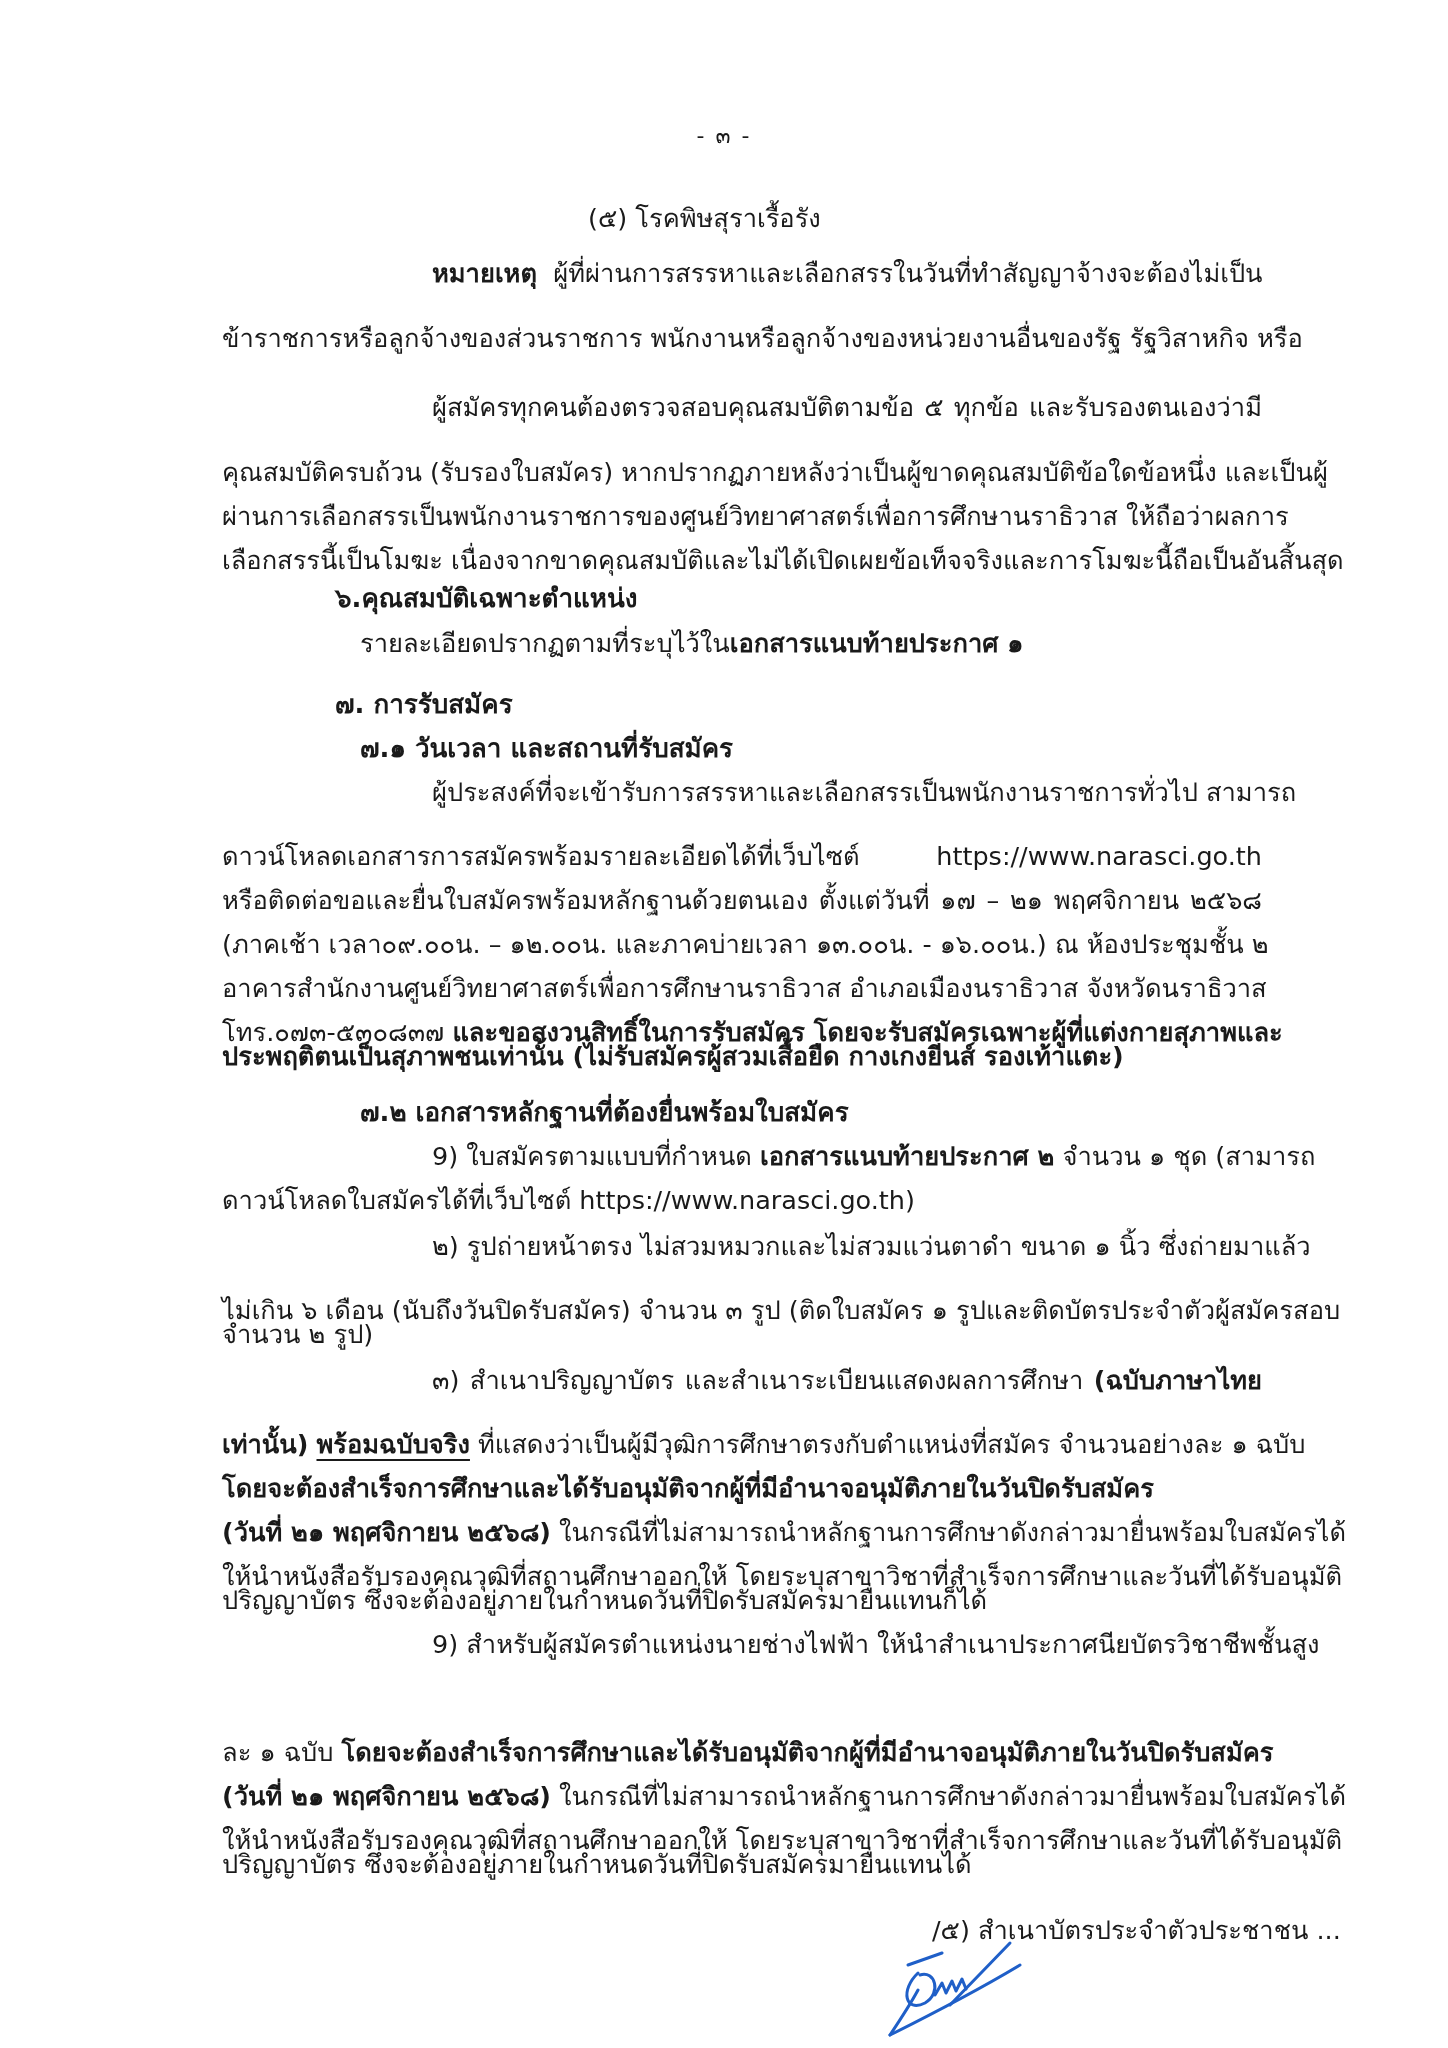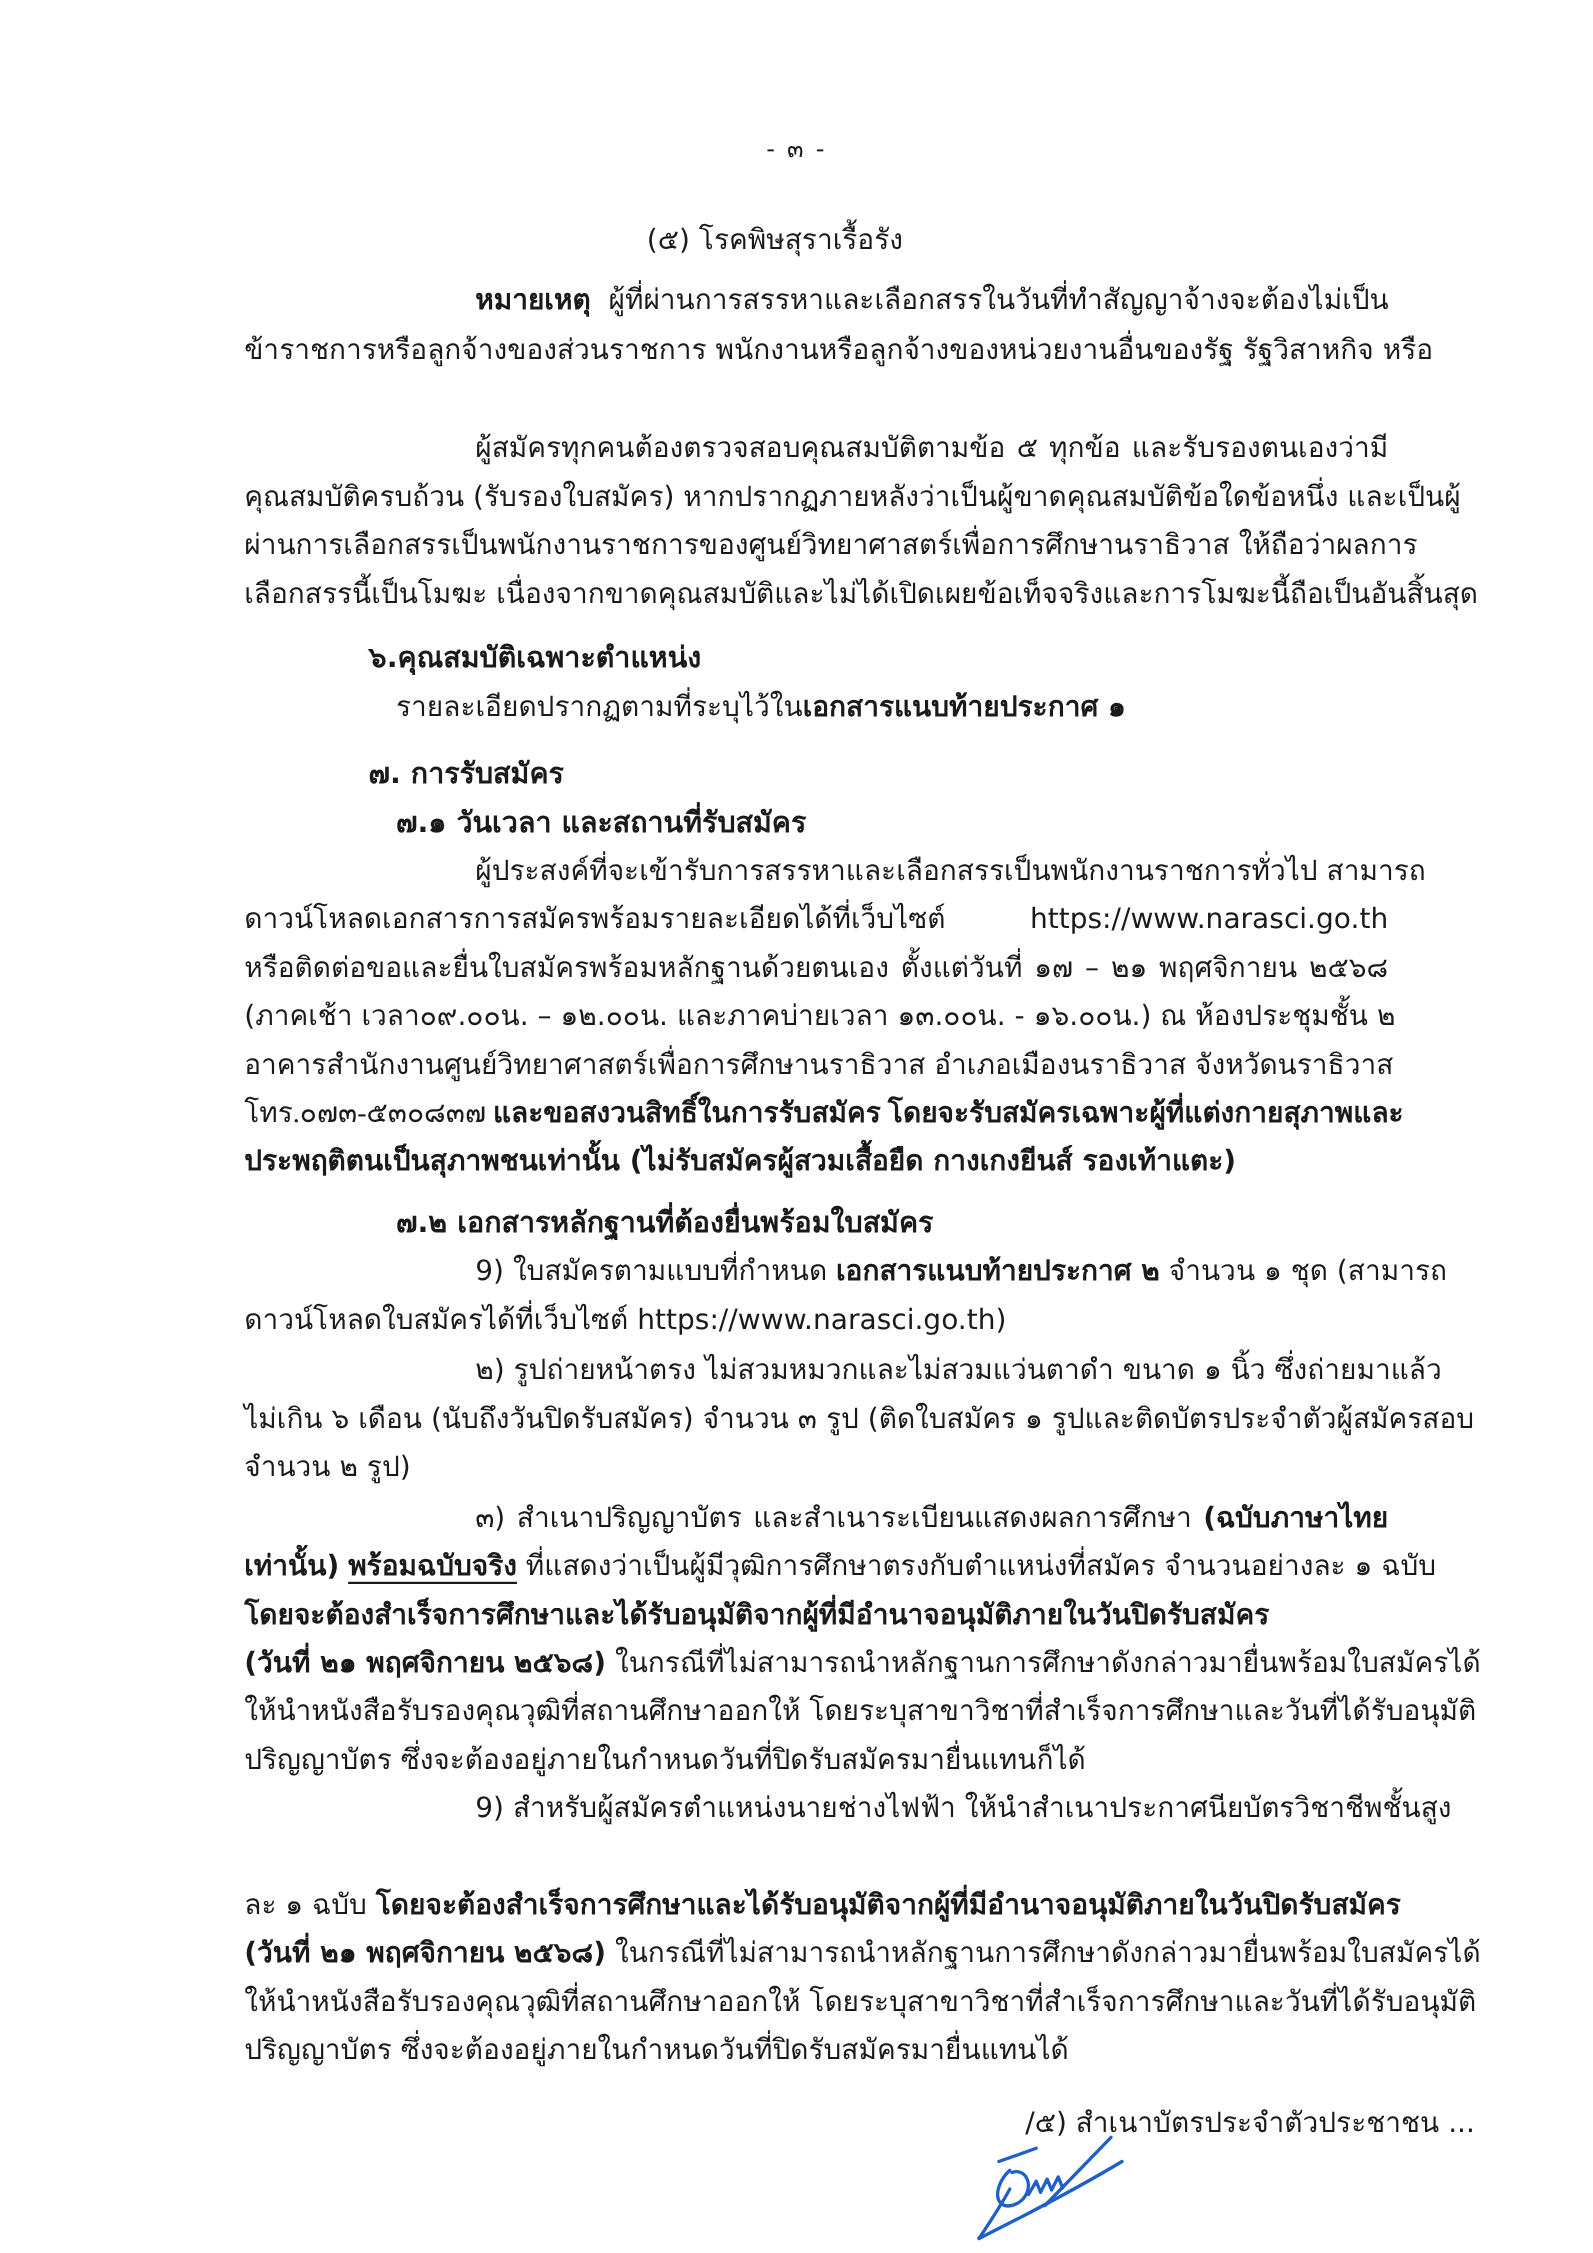--- a/index.html
+++ b/index.html
@@ -2,21 +2,21 @@
 <html><head>
   <meta charset="utf-8">
   <style>
     html, body { margin: 0; padding: 0; background: #ffffff; }
     body { width: 1448px; height: 2048px; position: relative; overflow: hidden;
            font-family: "DejaVu Sans", sans-serif; color: #1a1a1a; }
     .page { position: absolute; left: 0; top: 0; width: 1448px; height: 2048px; }
     .page-number { position: absolute; top: 118px; left: 0; width: 1448px; text-align: center;
                    font-size: 22px; letter-spacing: 2px; }
     .line { position: absolute; font-size: 25.5px; line-height: 40px; white-space: nowrap; }
-    .just { left: 222px; width: 1040px; text-align: justify; text-align-last: justify; }
+    .just { left: 222px; width: 1040px; text-align: justify; text-align-last: justify; margin-top: 20px; }
     .b { font-weight: bold; }
     .u { text-decoration: underline; text-underline-offset: 6px; }
     .heading { font-size: 26px; }
     .signature { position: absolute; left: 880px; top: 1900px; width: 160px; height: 110px; }
     .continuation { position: absolute; left: 932px; top: 1862px; font-size: 25.5px; line-height: 40px; }
   </style>
 </head>
 <body>
 
 <div class="page">
@@ -41,21 +41,21 @@
   </div>
 
   <div class="line b heading" style="left:335px; top:684px;">๗. การรับสมัคร</div>
   <div class="line b heading" style="left:360px; top:728px;">๗.๑ วันเวลา และสถานที่รับสมัคร</div>
 
   <div class="line" style="left:432px; width:830px; top:772px; text-align:justify; text-align-last:justify;">ผู้ประสงค์ที่จะเข้ารับการสรรหาและเลือกสรรเป็นพนักงานราชการทั่วไป สามารถ</div>
   <div class="line just" style="top:816px;">ดาวน์โหลดเอกสารการสมัครพร้อมรายละเอียดได้ที่เว็บไซต์ https://www.narasci.go.th</div>
   <div class="line just" style="top:860px;">หรือติดต่อขอและยื่นใบสมัครพร้อมหลักฐานด้วยตนเอง ตั้งแต่วันที่ ๑๗ – ๒๑ พฤศจิกายน ๒๕๖๘</div>
   <div class="line just" style="top:904px;">(ภาคเช้า เวลา๐๙.๐๐น. – ๑๒.๐๐น. และภาคบ่ายเวลา ๑๓.๐๐น. - ๑๖.๐๐น.) ณ ห้องประชุมชั้น ๒</div>
   <div class="line just" style="top:948px;">อาคารสำนักงานศูนย์วิทยาศาสตร์เพื่อการศึกษานราธิวาส อำเภอเมืองนราธิวาส จังหวัดนราธิวาส</div>
-  <div class="line just" style="top:992px;font-family:Liberation Serif, serif;">
+  <div class="line just" style="top:992px;">
     <span>โทร.๐๗๓-๕๓๐๘๓๗</span> <span class="b">และขอสงวนสิทธิ์ในการรับสมัคร โดยจะรับสมัครเฉพาะผู้ที่แต่งกายสุภาพและ</span>
   </div>
   <div class="line b" style="left:222px; top:1036px;">ประพฤติตนเป็นสุภาพชนเท่านั้น (ไม่รับสมัครผู้สวมเสื้อยืด กางเกงยีนส์ รองเท้าแตะ)</div>
 
   <div class="line b heading" style="left:360px; top:1092px;">๗.๒ เอกสารหลักฐานที่ต้องยื่นพร้อมใบสมัคร</div>
 
   <div class="line" style="left:432px; width:830px; top:1136px; text-align:justify; text-align-last:justify;">
     <span>9) ใบสมัครตามแบบที่กำหนด </span><span class="b">เอกสารแนบท้ายประกาศ ๒</span><span> จำนวน ๑ ชุด (สามารถ</span>
   </div>
   <div class="line" style="left:222px; top:1180px;">ดาวน์โหลดใบสมัครได้ที่เว็บไซต์ https://www.narasci.go.th)</div>

